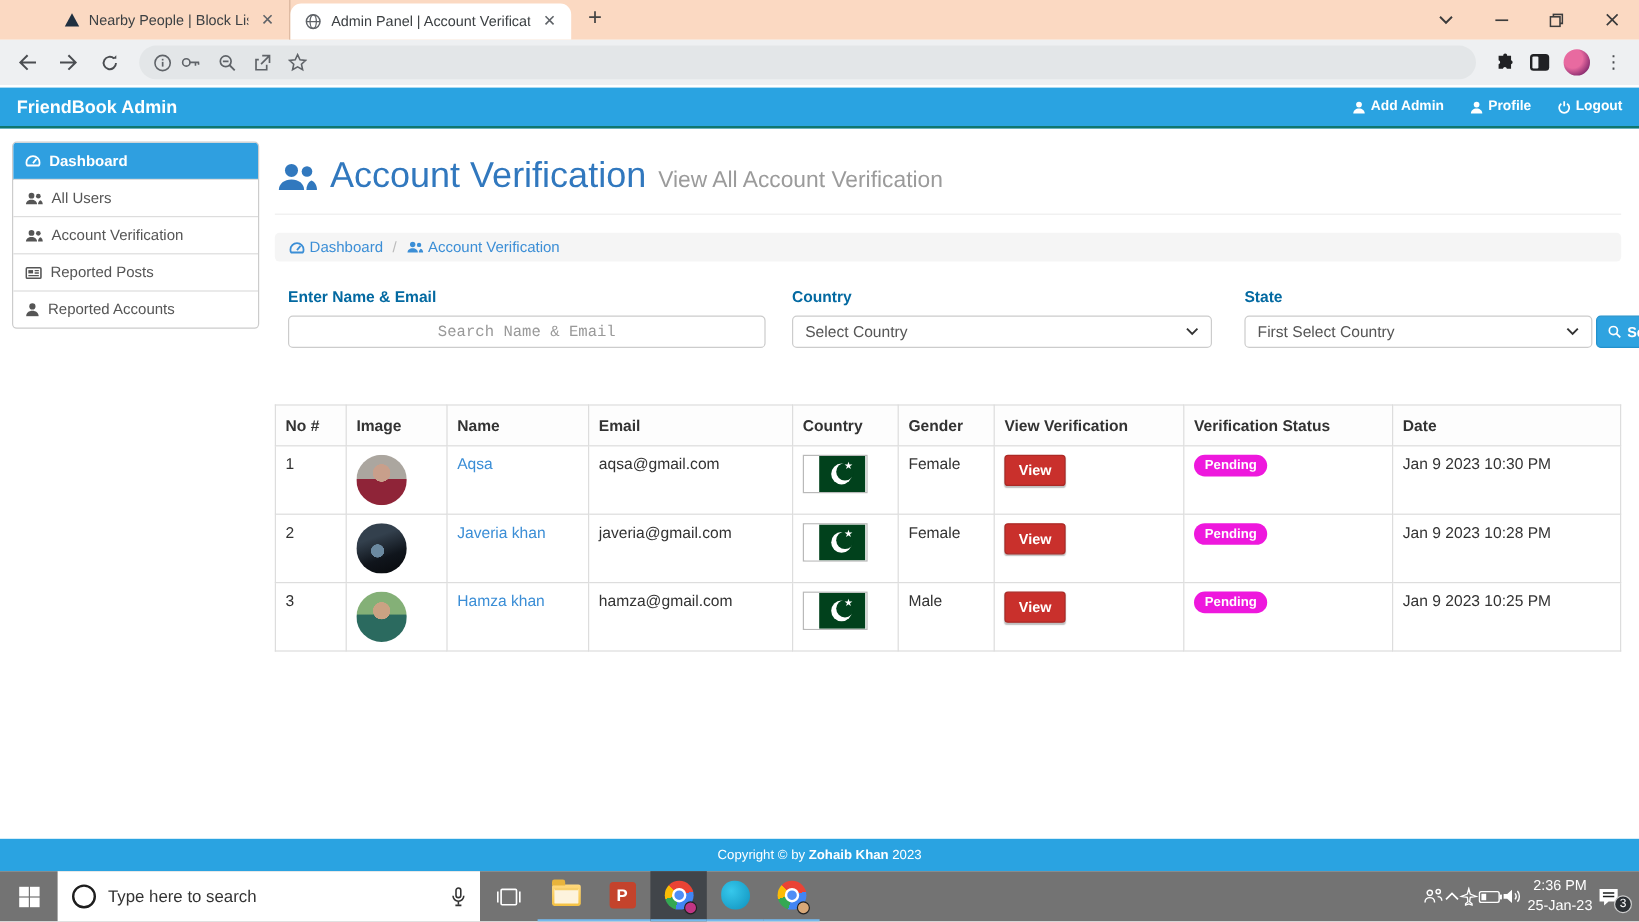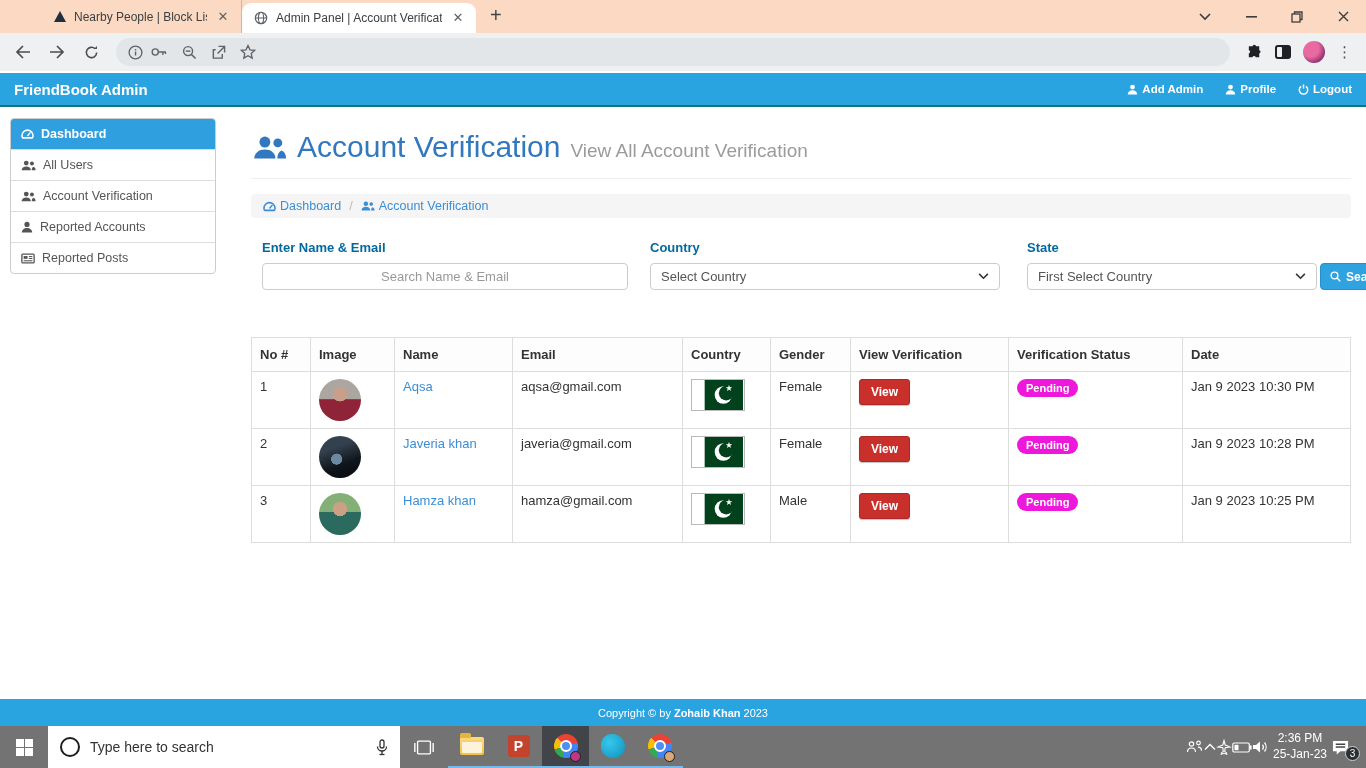--- a/index.html
+++ b/index.html
@@ -32,41 +32,41 @@
   .sidepanel-ico::after { content:""; position:absolute; left:2px; top:2px; bottom:2px; width:5px; background:#eef0f2; border-radius:1px; }
   .kebab { font-size:15px; color:#4a4d51; letter-spacing:0; }
 
   
   .site { flex:1 1 auto; display:flex; flex-direction:column; background:#fff; border-top:2px solid #fff; }
   .navbar { height:34px; background:#2aa3e1; border-bottom:2px solid #0f766e; display:flex; align-items:center; padding:0 14px; color:#fff; flex:0 0 auto; }
   .brand { font-size:15px; font-weight:bold; }
   .nav-links { margin-left:auto; display:flex; gap:22px; align-items:center; }
   .nav-link { display:flex; align-items:center; gap:4px; font-size:11.5px; font-weight:bold; color:#fff; cursor:pointer; }
 
-  .content { flex:1 1 auto; display:flex; padding:11px 15px 0 10px; gap:35px; }
+  .content { flex:1 1 auto; display:flex; padding:11px 15px 0 10px; gap:13px; }
   .sidebar { width:206px; flex:0 0 auto; border:1px solid #ccc; border-radius:4px; height:fit-content; overflow:hidden; background:#fff; }
   .side-item { display:flex; align-items:center; gap:7px; padding:8px 10px; font-size:12.5px; color:#555; border-bottom:1px solid #ddd; cursor:pointer; }
   .side-item:last-child { border-bottom:none; }
   .side-item.active { background:#2f9fe0; color:#fff; font-weight:bold; }
   .side-item svg { flex:0 0 auto; }
 
   .main { flex:1 1 auto; min-width:0; }
   .page-head { display:flex; align-items:baseline; gap:10px; padding:12px 2px 0 2px; }
   .page-head .big-ico { color:#3178be; align-self:center; }
   .page-title { font-size:30px; color:#3178be; font-weight:normal; }
   .page-subtitle { font-size:19px; color:#9b9b9b; }
   .rule { border:none; border-top:1px solid #eee; margin:14px 0 15px 0; }
   .breadcrumb { background:#f5f5f5; border-radius:4px; padding:5px 12px; display:flex; align-items:center; gap:8px; font-size:12.5px; }
   .crumb { color:#3b8ed6; display:flex; align-items:center; gap:4px; cursor:pointer; }
   .crumb-sep { color:#bbb; }
 
   .filter-row { display:flex; margin-top:22px; padding:0 0 0 11px; }
   .f-group { display:flex; flex-direction:column; gap:8px; }
   .f-label { font-size:13px; font-weight:bold; color:#0369a1; }
-  .f-input { width:366px; height:27px; border:1px solid #ccc; border-radius:4px; font-size:13px; color:#555; text-align:center; font-family:Liberation Sans, sans-serif; outline:none; }
+  .f-input { width:398px; height:27px; border:1px solid #ccc; border-radius:4px; font-size:13px; color:#555; text-align:center; font-family:Liberation Mono, monospace; outline:none; }
   .f-input::placeholder { color:#999; }
   .f-select { width:350px; height:27px; border:1px solid #ccc; border-radius:4px; font-size:13px; color:#555; display:flex; align-items:center; padding:0 10px; position:relative; background:#fff; cursor:pointer; }
   .f-select .chev { margin-left:auto; color:#333; }
   .g-country { margin-left:22px; }
   .g-state { margin-left:27px; }
   .g-state .f-select { width:290px; }
   .state-row { display:flex; }
   .search-btn { height:27px; margin-left:3px; background:#2fa3e0; border:1px solid #2391cc; border-radius:4px; color:#fff; font-size:12px; font-weight:bold; display:flex; align-items:center; gap:5px; padding:0 9px; cursor:pointer; }
 
   .table-wrap { margin-top:47px; }
@@ -260,35 +260,35 @@
         <div class="side-item">
           <svg width="15" height="11" viewBox="0 0 20 14" fill="currentColor">
               <circle cx="7" cy="3.8" r="3.2"></circle>
               <circle cx="14.6" cy="4.3" r="2.6"></circle>
               <path d="M.8 13.4c0-3.2 2.7-5.2 6.2-5.2s6.2 2 6.2 5.2z"></path>
               <path d="M14.3 13.4c0-2.2.9-3.9 2.4-4.7 1.7.6 2.8 2.3 2.8 4.7z"></path>
             </svg>
           <span>Account Verification</span>
         </div>
         <div class="side-item">
-          <svg width="12" height="12" viewBox="0 0 12 12" fill="currentColor">
-              <circle cx="6" cy="3.4" r="2.6"></circle>
-              <path d="M.8 11.5c0-2.8 2.3-4.6 5.2-4.6s5.2 1.8 5.2 4.6z"></path>
-            </svg>
-          <span>Reported Accounts</span>
-        </div>
-        <div class="side-item">
           <svg width="14" height="11" viewBox="0 0 16 12">
               <rect x="1" y="1" width="14" height="10" rx="1" fill="none" stroke="currentColor" stroke-width="1.5"></rect>
               <rect x="3" y="3.2" width="4.5" height="3.2" fill="currentColor"></rect>
               <line x1="9" y1="3.8" x2="13" y2="3.8" stroke="currentColor" stroke-width="1.2"></line>
               <line x1="9" y1="6" x2="13" y2="6" stroke="currentColor" stroke-width="1.2"></line>
               <line x1="3" y1="8.6" x2="13" y2="8.6" stroke="currentColor" stroke-width="1.2"></line>
             </svg>
           <span>Reported Posts</span>
+        </div>
+        <div class="side-item">
+          <svg width="12" height="12" viewBox="0 0 12 12" fill="currentColor">
+              <circle cx="6" cy="3.4" r="2.6"></circle>
+              <path d="M.8 11.5c0-2.8 2.3-4.6 5.2-4.6s5.2 1.8 5.2 4.6z"></path>
+            </svg>
+          <span>Reported Accounts</span>
         </div>
       </aside>
 
       <main class="main">
         <div class="page-head">
           <svg class="big-ico" width="34" height="25" viewBox="0 0 20 14" fill="#3178be">
               <circle cx="7" cy="3.8" r="3.2"></circle>
               <circle cx="14.6" cy="4.3" r="2.6"></circle>
               <path d="M.8 13.4c0-3.2 2.7-5.2 6.2-5.2s6.2 2 6.2 5.2z"></path>
               <path d="M14.3 13.4c0-2.2.9-3.9 2.4-4.7 1.7.6 2.8 2.3 2.8 4.7z"></path>

